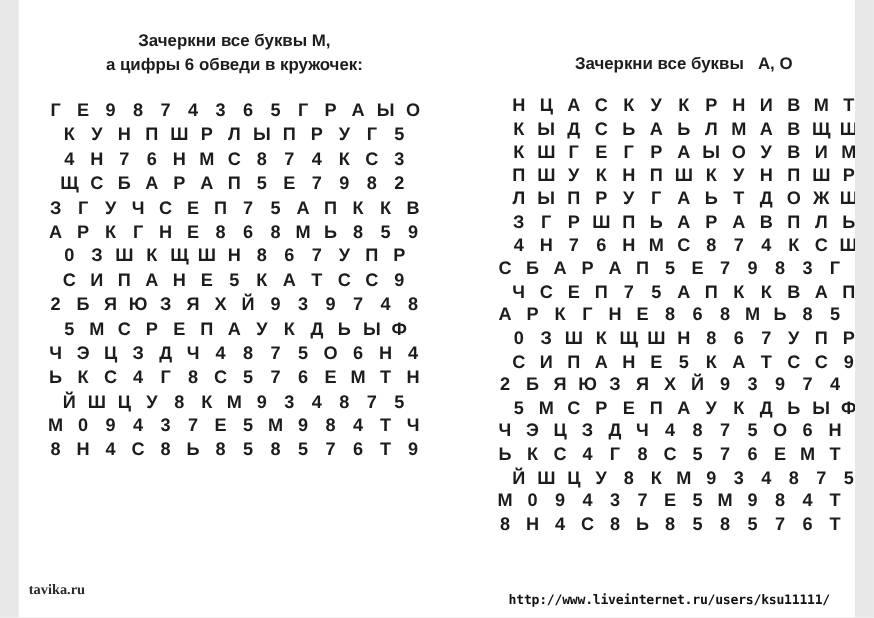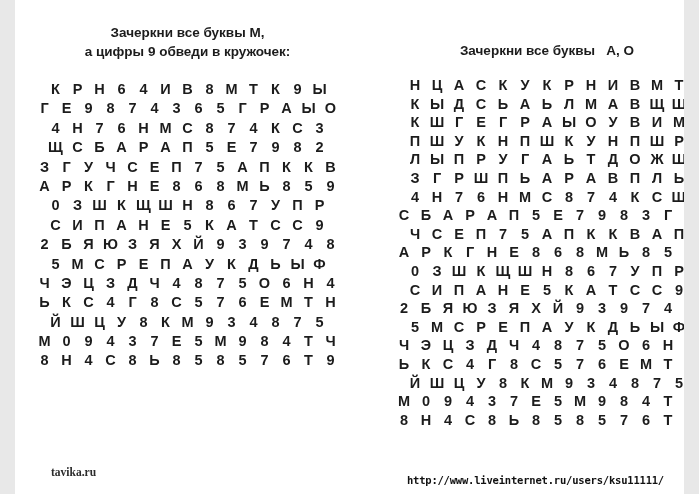--- a/index.html
+++ b/index.html
@@ -34,21 +34,21 @@
   }
   .left-grid  .grid-row { line-height:19.4px; height:19.4px; }
   .right-grid .grid-row { line-height:18.6px; height:18.6px; }
   .cell {
     display:inline-block;
     width:22px;
     text-align:center;
   }
   .footer-left {
     position:absolute;
-    left:36px; top:466px;
+    left:8px; top:466px;
     font-family:"Liberation Serif", serif;
     font-size:11.5px;
     color:#2b2b2b;
     text-align:center;
   }
   .footer-right {
     position:absolute;
     right:20px; top:474px;
     font-family:"DejaVu Sans Mono", monospace;
     font-size:10.5px;
@@ -56,28 +56,28 @@
     color:#111;
   }
 </style>
 </head>
 <body>
 
 <div class="page">
 
   <div class="panel-title left-title">
     <div>Зачеркни все буквы М,</div>
-    <div>а цифры 9 обведи в кружочек:</div>
+    <div>а цифры 6 обведи в кружочек:</div>
   </div>
 
   <div class="panel-title right-title">Зачеркни все буквы   А, О</div>
 
   <div class="grid left-grid" id="left-grid">
-      <div class="grid-row"><span class="cell">К</span><span class="cell">Р</span><span class="cell">Н</span><span class="cell">6</span><span class="cell">4</span><span class="cell">И</span><span class="cell">В</span><span class="cell">8</span><span class="cell">М</span><span class="cell">Т</span><span class="cell">К</span><span class="cell">9</span><span class="cell">Ы</span></div>
       <div class="grid-row"><span class="cell">Г</span><span class="cell">Е</span><span class="cell">9</span><span class="cell">8</span><span class="cell">7</span><span class="cell">4</span><span class="cell">3</span><span class="cell">6</span><span class="cell">5</span><span class="cell">Г</span><span class="cell">Р</span><span class="cell">А</span><span class="cell">Ы</span><span class="cell">О</span></div>
+      <div class="grid-row"><span class="cell">К</span><span class="cell">У</span><span class="cell">Н</span><span class="cell">П</span><span class="cell">Ш</span><span class="cell">Р</span><span class="cell">Л</span><span class="cell">Ы</span><span class="cell">П</span><span class="cell">Р</span><span class="cell">У</span><span class="cell">Г</span><span class="cell">5</span></div>
       <div class="grid-row"><span class="cell">4</span><span class="cell">Н</span><span class="cell">7</span><span class="cell">6</span><span class="cell">Н</span><span class="cell">М</span><span class="cell">С</span><span class="cell">8</span><span class="cell">7</span><span class="cell">4</span><span class="cell">К</span><span class="cell">С</span><span class="cell">3</span></div>
       <div class="grid-row"><span class="cell">Щ</span><span class="cell">С</span><span class="cell">Б</span><span class="cell">А</span><span class="cell">Р</span><span class="cell">А</span><span class="cell">П</span><span class="cell">5</span><span class="cell">Е</span><span class="cell">7</span><span class="cell">9</span><span class="cell">8</span><span class="cell">2</span></div>
       <div class="grid-row"><span class="cell">З</span><span class="cell">Г</span><span class="cell">У</span><span class="cell">Ч</span><span class="cell">С</span><span class="cell">Е</span><span class="cell">П</span><span class="cell">7</span><span class="cell">5</span><span class="cell">А</span><span class="cell">П</span><span class="cell">К</span><span class="cell">К</span><span class="cell">В</span></div>
       <div class="grid-row"><span class="cell">А</span><span class="cell">Р</span><span class="cell">К</span><span class="cell">Г</span><span class="cell">Н</span><span class="cell">Е</span><span class="cell">8</span><span class="cell">6</span><span class="cell">8</span><span class="cell">М</span><span class="cell">Ь</span><span class="cell">8</span><span class="cell">5</span><span class="cell">9</span></div>
       <div class="grid-row"><span class="cell">0</span><span class="cell">З</span><span class="cell">Ш</span><span class="cell">К</span><span class="cell">Щ</span><span class="cell">Ш</span><span class="cell">Н</span><span class="cell">8</span><span class="cell">6</span><span class="cell">7</span><span class="cell">У</span><span class="cell">П</span><span class="cell">Р</span></div>
       <div class="grid-row"><span class="cell">С</span><span class="cell">И</span><span class="cell">П</span><span class="cell">А</span><span class="cell">Н</span><span class="cell">Е</span><span class="cell">5</span><span class="cell">К</span><span class="cell">А</span><span class="cell">Т</span><span class="cell">С</span><span class="cell">С</span><span class="cell">9</span></div>
       <div class="grid-row"><span class="cell">2</span><span class="cell">Б</span><span class="cell">Я</span><span class="cell">Ю</span><span class="cell">З</span><span class="cell">Я</span><span class="cell">Х</span><span class="cell">Й</span><span class="cell">9</span><span class="cell">3</span><span class="cell">9</span><span class="cell">7</span><span class="cell">4</span><span class="cell">8</span></div>
       <div class="grid-row"><span class="cell">5</span><span class="cell">М</span><span class="cell">С</span><span class="cell">Р</span><span class="cell">Е</span><span class="cell">П</span><span class="cell">А</span><span class="cell">У</span><span class="cell">К</span><span class="cell">Д</span><span class="cell">Ь</span><span class="cell">Ы</span><span class="cell">Ф</span></div>
       <div class="grid-row"><span class="cell">Ч</span><span class="cell">Э</span><span class="cell">Ц</span><span class="cell">З</span><span class="cell">Д</span><span class="cell">Ч</span><span class="cell">4</span><span class="cell">8</span><span class="cell">7</span><span class="cell">5</span><span class="cell">О</span><span class="cell">6</span><span class="cell">Н</span><span class="cell">4</span></div>
       <div class="grid-row"><span class="cell">Ь</span><span class="cell">К</span><span class="cell">С</span><span class="cell">4</span><span class="cell">Г</span><span class="cell">8</span><span class="cell">С</span><span class="cell">5</span><span class="cell">7</span><span class="cell">6</span><span class="cell">Е</span><span class="cell">М</span><span class="cell">Т</span><span class="cell">Н</span></div>

